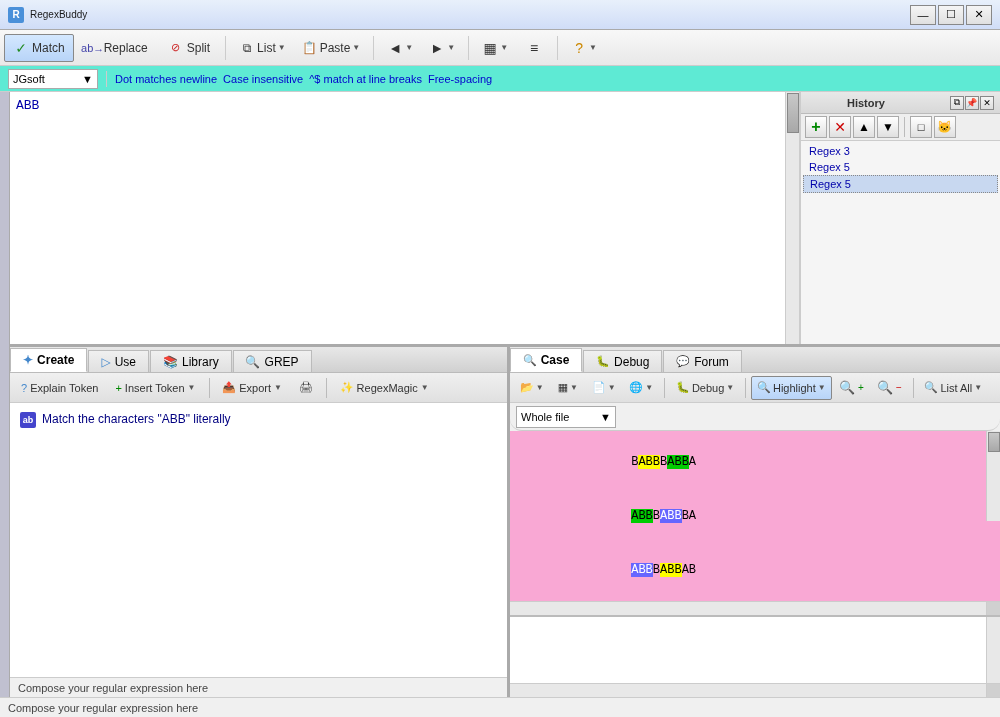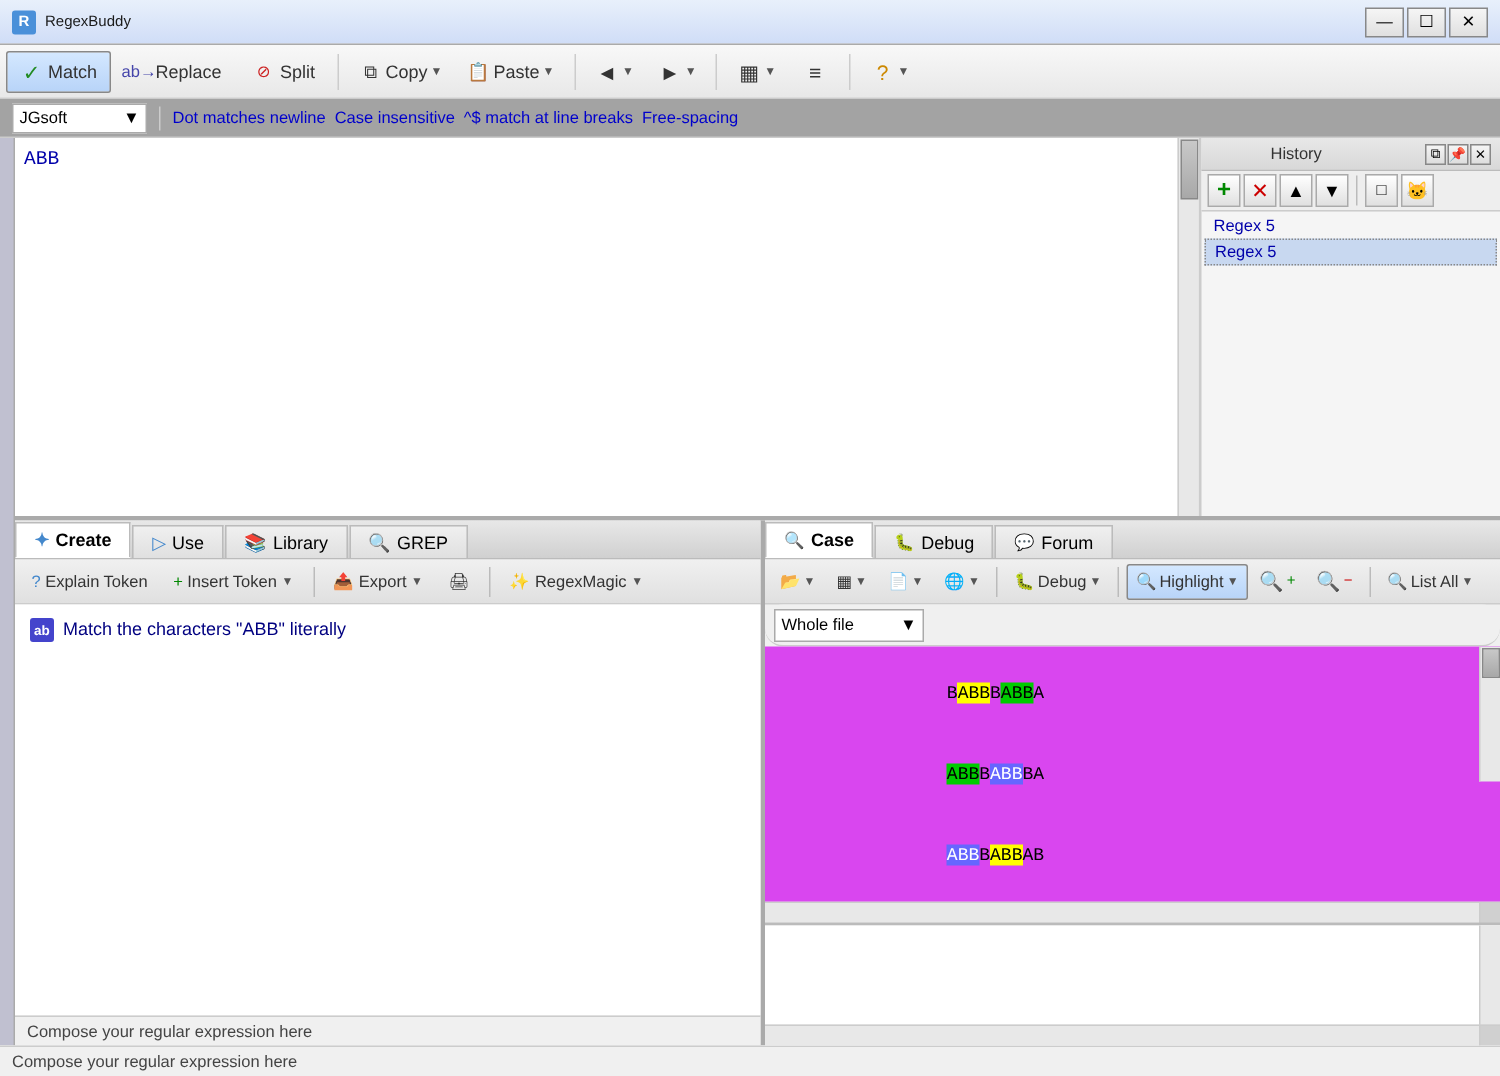--- a/index.html
+++ b/index.html
@@ -110,21 +110,21 @@
       font-size: 12px;
       color: #333;
     }
     .arrow-down {
       font-size: 8px;
       color: #555;
     }
 
     
     .options-bar {
-      background: #a3a3a3;
+      background: #5eead4;
       height: 26px;
       display: flex;
       align-items: center;
       padding: 0 8px;
       border-bottom: 1px solid #ccc;
       gap: 6px;
     }
     .jgsoft-select {
       display: flex;
       align-items: center;
@@ -198,21 +198,21 @@
       background: linear-gradient(to bottom, #e8e8e8, #d8d8d8);
       border-bottom: 1px solid #bbb;
       height: 22px;
       display: flex;
       align-items: center;
       padding: 0 6px;
       justify-content: space-between;
     }
     .history-title {
       font-size: 11px;
-      font-weight: normal;
+      font-weight: bold;
       color: #333;
       padding-left: 40px;
     }
     .history-controls {
       display: flex;
       gap: 1px;
     }
     .history-ctrl-btn {
       width: 14px;
       height: 14px;
@@ -426,21 +426,21 @@
       border: 1px solid #aaa;
       background: white;
       height: 22px;
       padding: 0 4px;
       font-size: 11px;
       width: 100px;
       gap: 4px;
     }
     .test-content-area {
       flex: 1;
-      background: #d946ef;
+      background: #f9a8d4;
       position: relative;
       overflow: hidden;
       display: flex;
       flex-direction: column;
     }
     .test-text-area {
       flex: 1;
       padding: 4px 6px;
       font-family: 'Courier New', monospace;
       font-size: 12px;
@@ -562,21 +562,21 @@
       <span class="toolbar-icon" style="font-size:11px;color:#4444aa;">ab→</span>
       <span>Replace</span>
     </div>
     <div class="toolbar-btn">
       <span class="toolbar-icon" style="color:#cc2222;font-size:11px;">⊘</span>
       <span>Split</span>
     </div>
     <div class="toolbar-separator"></div>
     <div class="toolbar-dropdown-btn">
       <span class="toolbar-icon" style="font-size:12px;">⧉</span>
-      <span>Copy</span>
+      <span>List</span>
       <span class="arrow-down">▼</span>
     </div>
     <div class="toolbar-dropdown-btn">
       <span class="toolbar-icon" style="font-size:12px;">📋</span>
       <span>Paste</span>
       <span class="arrow-down">▼</span>
     </div>
     <div class="toolbar-separator"></div>
     <div class="toolbar-dropdown-btn">
       <span class="toolbar-icon">◄</span>
@@ -641,20 +641,21 @@
           <div class="history-toolbar">
             <div class="history-tool-btn" style="color:#008800;font-size:16px;font-weight:bold;">+</div>
             <div class="history-tool-btn" style="color:#cc0000;font-size:14px;">✕</div>
             <div class="history-tool-btn" style="font-size:12px;">▲</div>
             <div class="history-tool-btn" style="font-size:12px;">▼</div>
             <div class="separator-line"></div>
             <div class="history-tool-btn" style="font-size:11px;">□</div>
             <div class="history-tool-btn" style="font-size:12px;">🐱</div>
           </div>
           <div class="history-list">
+            <div class="history-item">Regex 3</div>
             <div class="history-item">Regex 5</div>
             <div class="history-item selected">Regex 5</div>
           </div>
         </div>
       </div>
 
       <div class="bottom-section">
 
         <div class="explain-panel">
           <div class="explain-tabs">

